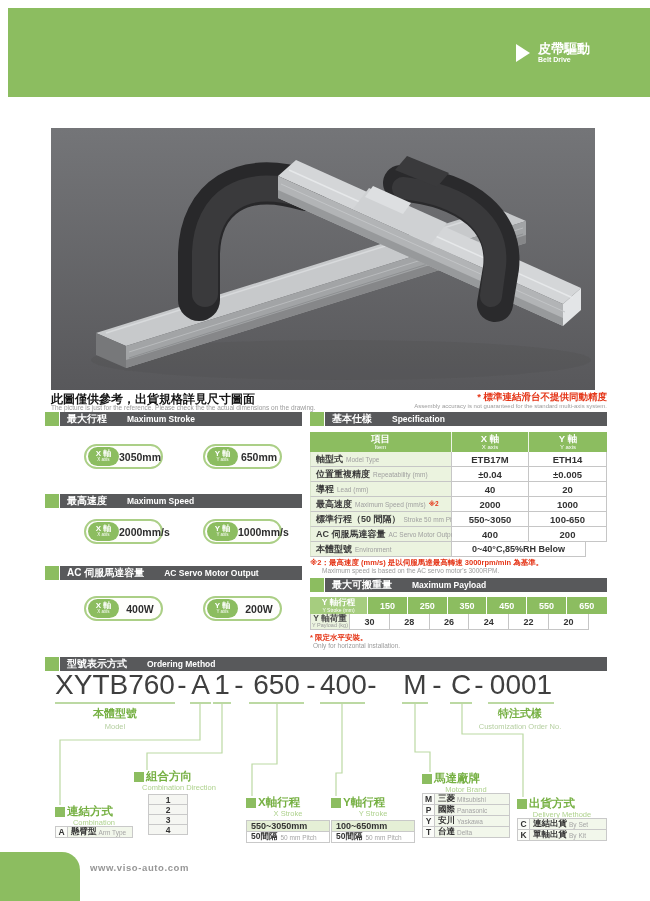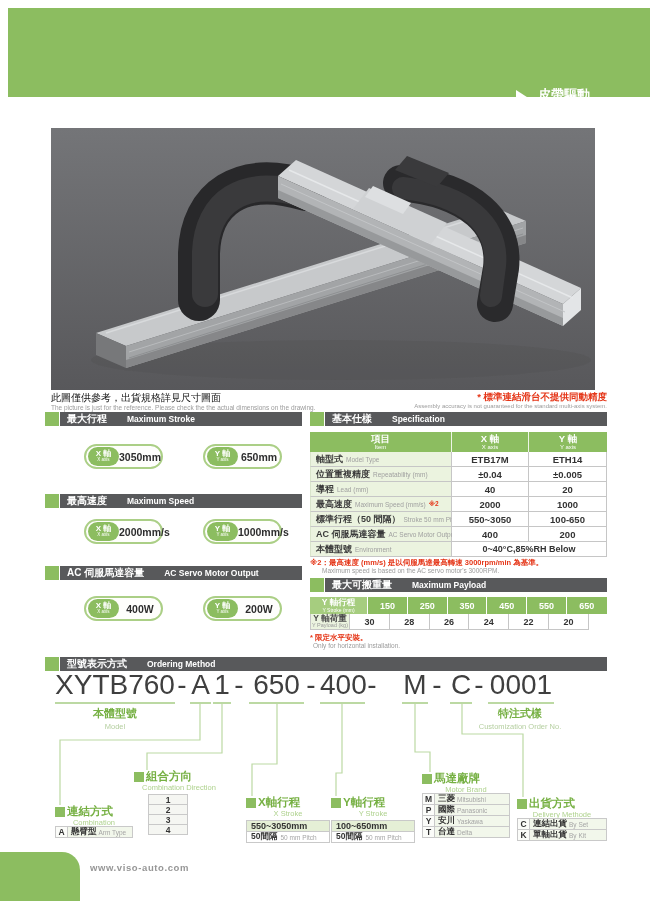--- a/index.html
+++ b/index.html
@@ -3,28 +3,28 @@
 <meta charset="utf-8">
 <style>
   html,body{margin:0;padding:0;background:#fff;}
   #page{position:relative;width:650px;height:901px;background:#fff;overflow:hidden;
         font-family:"Liberation Sans","DejaVu Sans",sans-serif;-webkit-font-smoothing:antialiased;}
   
   .header{position:absolute;left:8px;top:8px;width:642px;height:89px;background:#8CBD60;}
   .title-row{position:absolute;left:58px;bottom:16px;display:flex;align-items:baseline;color:#fff;}
   .title-row h1{margin:0;font-size:38px;font-weight:bold;letter-spacing:-1px;line-height:1;}
   .title-row .axes{font-size:15px;font-weight:bold;margin-left:10px;}
-  .drive{position:absolute;right:60px;top:34px;display:flex;align-items:center;color:#fff;margin-top:46px;}
+  .drive{position:absolute;right:60px;top:34px;display:flex;align-items:center;color:#fff;}
   .tri{width:0;height:0;border-left:14px solid #fff;border-top:9px solid transparent;border-bottom:9px solid transparent;margin-right:8px;}
   .drive .zh{font-size:13px;font-weight:bold;line-height:1.1;}
   .drive .en{font-size:7px;font-weight:bold;line-height:1.1;}
   
   .pimg{position:absolute;left:51px;top:128px;width:544px;height:262px;}
   
-  .note-zh{position:absolute;left:51px;top:391px;font-size:10px;font-weight:normal;color:#141414;}
+  .note-zh{position:absolute;left:51px;top:391px;font-size:12px;font-weight:bold;color:#141414;}
   .note-en{position:absolute;left:51px;top:404px;font-size:6.5px;color:#9b9b9b;}
   .asm-zh{position:absolute;left:310px;top:391px;width:297px;text-align:right;font-size:9.5px;font-weight:bold;color:#E53517;}
   .asm-en{position:absolute;left:310px;top:403px;width:297px;text-align:right;font-size:6px;color:#9b9b9b;}
   
   .secbar{position:absolute;height:14px;display:flex;}
   .secbar .sq{width:14px;height:14px;background:#8CBD60;margin-right:1px;flex:none;}
   .secbar .body{flex:1;height:14px;background:#58595B;display:flex;align-items:center;color:#fff;}
   .secbar .zh{font-size:10px;font-weight:bold;margin-left:7px;white-space:nowrap;}
   .secbar .en{font-size:8.5px;font-weight:bold;margin-left:20px;white-space:nowrap;}
   
@@ -38,21 +38,21 @@
   
   .spec{position:absolute;left:310px;top:432px;width:297px;}
   .srow{display:flex;height:15px;}
   .srow .c{box-sizing:border-box;border-right:1px solid #c6c6c6;border-bottom:1px solid #c6c6c6;display:flex;align-items:center;}
   .srow .lab{width:142px;background:#EBF3DF;padding-left:5px;gap:3px;border-left:1px solid #d9e4cb;}
   .srow .lab .zh{font-size:9px;font-weight:bold;color:#3a3a3a;white-space:nowrap;}
   .srow .lab .en{font-size:6.5px;color:#a0a0a0;white-space:nowrap;}
   .srow .lab .mk{font-size:6.5px;font-weight:bold;color:#E53517;}
   .srow .vx{width:77px;justify-content:center;font-size:9.5px;font-weight:bold;color:#333;background:#fff;}
   .srow .vy{width:78px;justify-content:center;font-size:9.5px;font-weight:bold;color:#333;background:#fff;}
-  .srow .vspan{width:155px;justify-content:center;font-size:9px;font-weight:bold;color:#333;background:#fff;}
+  .srow .vspan{width:134px;justify-content:center;font-size:9px;font-weight:bold;color:#333;background:#fff;}
   .shead{display:flex;height:20px;background:#8CBD60;color:#fff;}
   .shead .hc{box-sizing:border-box;border-right:1px solid rgba(255,255,255,.85);display:flex;flex-direction:column;align-items:center;justify-content:center;}
   .shead .hzh{font-size:9.5px;font-weight:bold;line-height:1.1;}
   .shead .hen{font-size:6px;line-height:1;}
   .fnote1{position:absolute;left:310px;top:558px;font-size:7.5px;font-weight:bold;color:#E53517;}
   .fnote2{position:absolute;left:322px;top:567px;font-size:6.5px;color:#9b9b9b;}
   
   .ptab{position:absolute;left:310px;top:597px;width:297px;}
   .prow{display:flex;}
   .prow .pc{box-sizing:border-box;display:flex;align-items:center;justify-content:center;}

